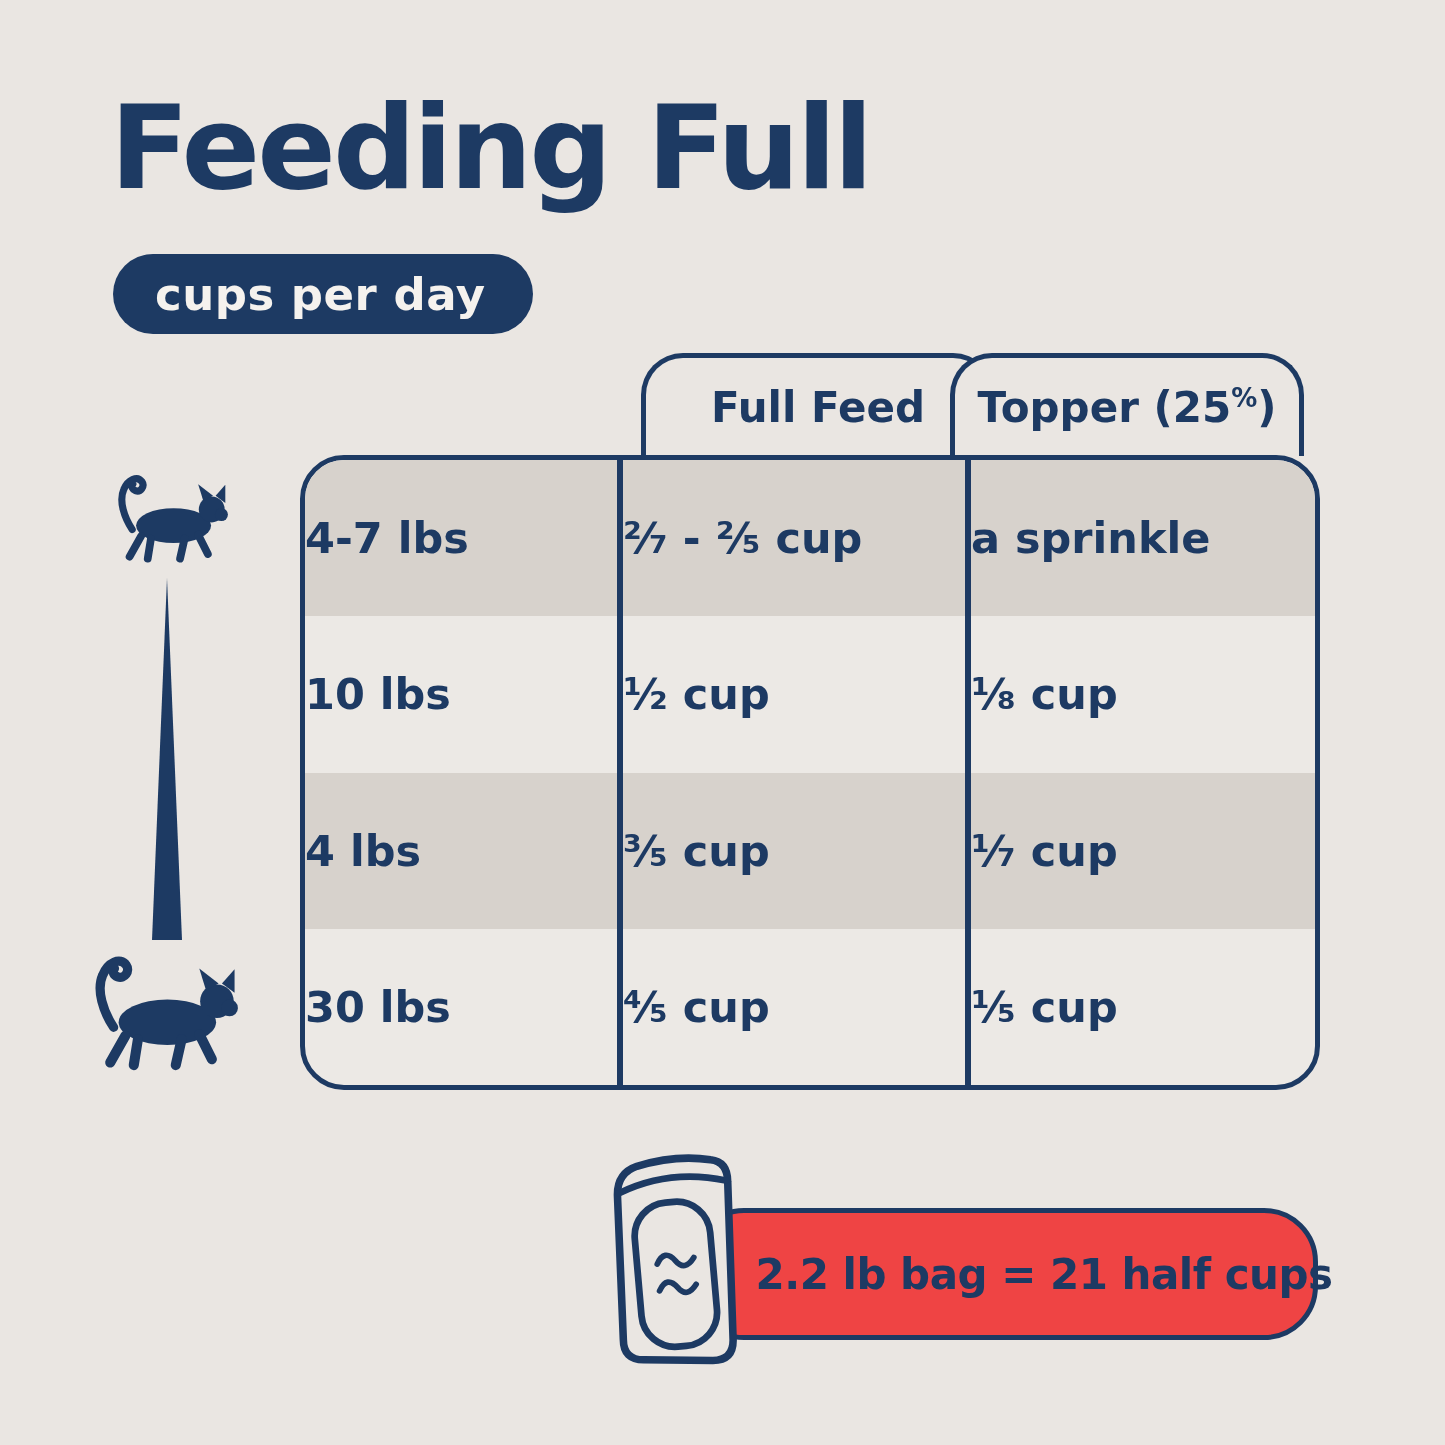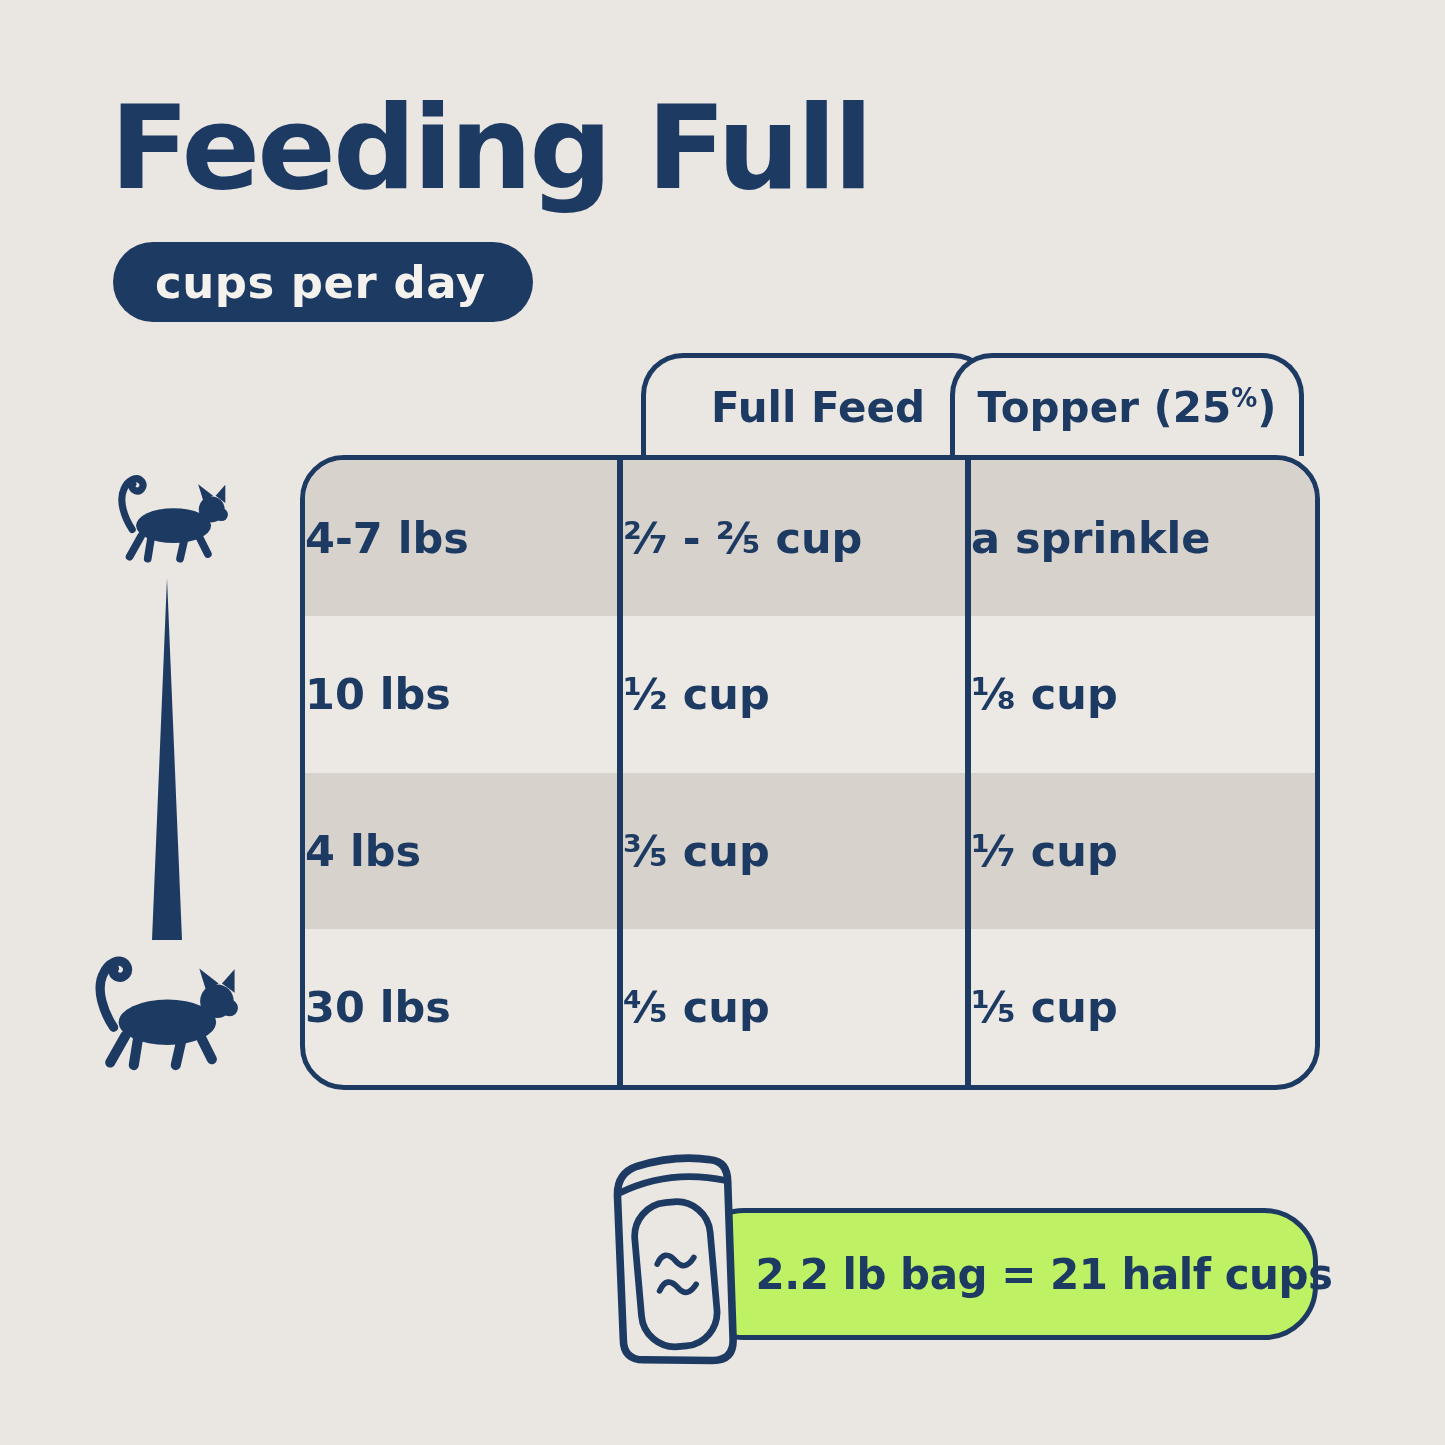--- a/index.html
+++ b/index.html
@@ -11,21 +11,21 @@
     font-family:"DejaVu Sans","Liberation Sans",sans-serif;
     color:#1d3a63;
     overflow:hidden;
   }
   .title {
     position:absolute; left:110px; top:80px;
     font-size:116px; font-weight:bold; letter-spacing:-3px;
     color:#1d3a63; white-space:nowrap;
   }
   .subtitle-pill {
-    position:absolute; left:113px; top:242px;
+    position:absolute; left:113px; top:254px;
     width:420px; height:80px; border-radius:40px;
     background:#1d3a63;
     display:flex; align-items:center;
     padding-left:42px;
   }
   .subtitle-pill span {
     color:#f5f2ee; font-size:45px; font-weight:bold; letter-spacing:0.5px;
   }
   
   .tab {
@@ -66,21 +66,21 @@
   .size-taper {
     position:absolute; left:152px; top:578px; width:30px; height:362px;
     background:#1d3a63;
     clip-path:polygon(50% 0, 100% 100%, 0 100%);
   }
   .cat-large { position:absolute; left:80px; top:950px; width:168px; height:126px; }
   
   .footer-pill {
     position:absolute; left:690px; top:1208px;
     width:628px; height:132px; border-radius:54px;
-    background:#bef264; border:5px solid #1d3a63;
+    background:#ef4444; border:5px solid #1d3a63;
     display:flex; align-items:center; justify-content:center;
     padding-left:80px; z-index:1;
   }
   .footer-pill span {
     font-size:42px; font-weight:bold; letter-spacing:-0.5px; white-space:nowrap;
   }
   .bag-icon { position:absolute; left:585px; top:1145px; width:185px; height:238px; z-index:2; }
 </style>
 </head>
 <body>

